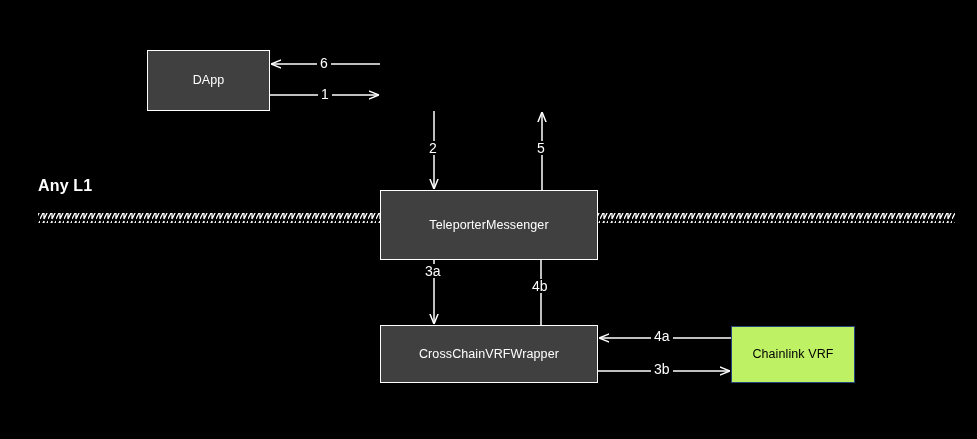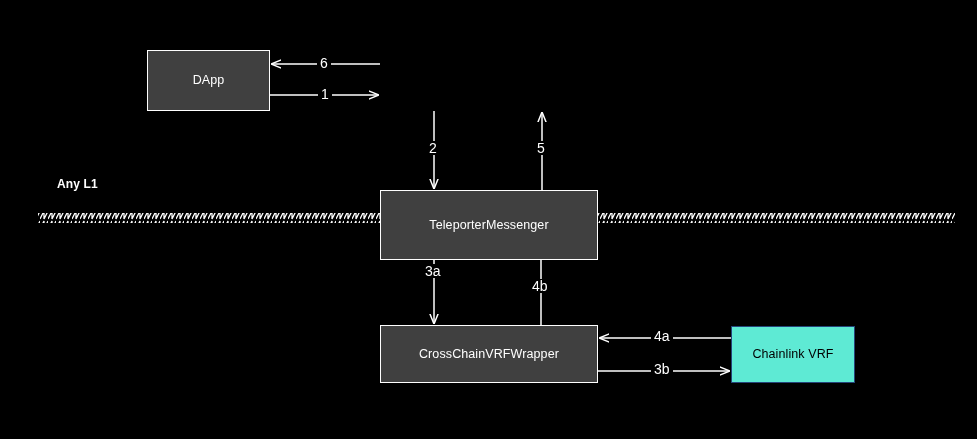--- a/index.html
+++ b/index.html
@@ -28,34 +28,33 @@
     line-height: 1.2;
     letter-spacing: 0.1px;
     z-index: 3;
   }
   .node.dark {
     background: #404040;
     border: 1.6px solid #ffffff;
     color: #ffffff;
   }
   .node.blue {
-    background: #5eead4;
+    background: #bef264;
     border: 1.6px solid #26457a;
     color: #000000;
     text-align: center;
   }
   .zone-label {
     position: absolute;
-    font-size: 12px;
+    font-size: 16px;
     font-weight: bold;
     color: #ffffff;
     white-space: nowrap;
     letter-spacing: 0.15px;
     z-index: 2;
-    margin-left: 19px;
   }
   .edge-label {
     position: absolute;
     font-size: 14px;
     color: #ffffff;
     white-space: nowrap;
     z-index: 4;
     background: #000000;
     padding: 0 3px;
     line-height: 1;

